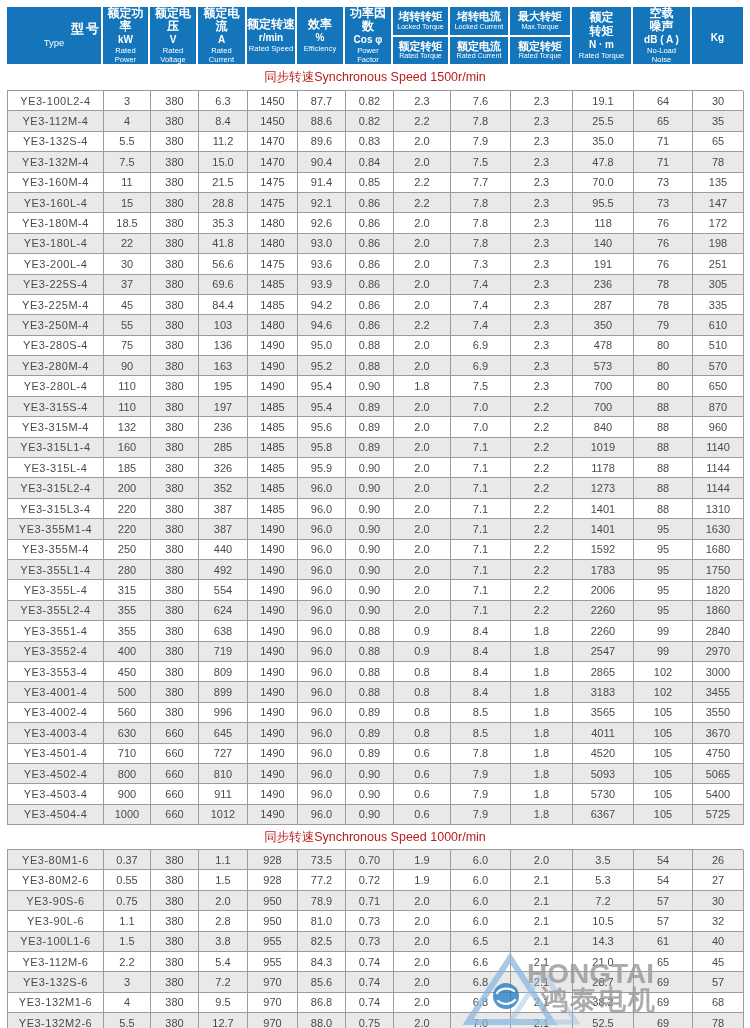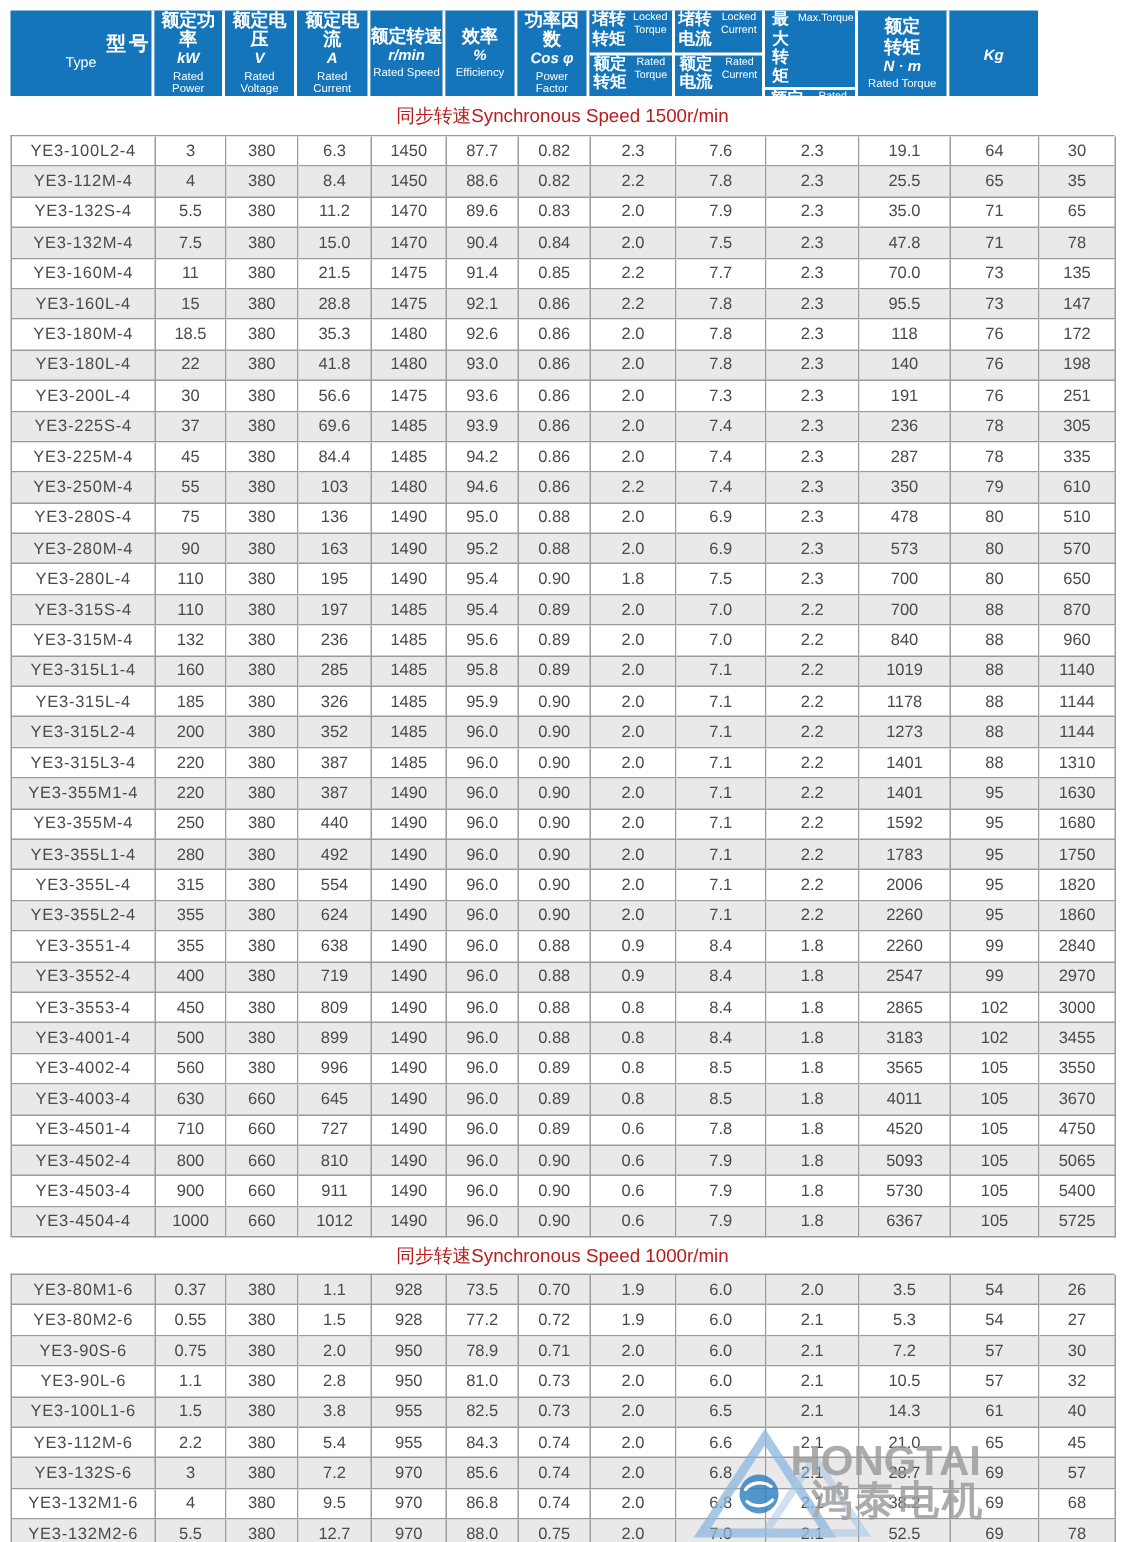--- a/index.html
+++ b/index.html
@@ -8,26 +8,26 @@
 
   .tbl{position:absolute;left:7px;top:7px;width:736px;}
   .grid{display:grid;grid-template-columns:96px 47px 48px 49px 50px 48px 48px 57px 60px 62px 61px 59px 51px;}
 
   
   .hdr{height:57px;}
   .hcell{background:#1475ba;color:#fff;text-align:center;display:flex;flex-direction:column;
          justify-content:center;border-right:2px solid #fff;box-sizing:border-box;line-height:1.2;overflow:hidden;}
   .hcell:last-child{border-right:none;gap:40px;}
   .hcell .zh{font-size:12px;font-weight:bold;white-space:pre-line;line-height:1.15;}
-  .hcell .unit{font-size:10px;font-weight:bold;line-height:1.2;font-style:italic;}
+  .hcell .unit{font-size:10px;font-weight:bold;line-height:1.2;}
   .hcell .en{font-size:8px;white-space:pre-line;line-height:1.15;transform:scale(.95);}
   .hcell.type .zh{font-size:13px;letter-spacing:2px;text-align:right;}
   .hcell.type .en{font-size:10px;}
   .hsplit{padding:0;justify-content:stretch;}
-  .hsplit .sub{flex:1;display:flex;flex-direction:row;justify-content:center;}
+  .hsplit .sub{flex:1;display:flex;flex-direction:column;justify-content:center;}
   .hsplit .sub.top{border-bottom:2px solid #fff;}
   .hsplit .zh{font-size:11px;}
   .hsplit .en{font-size:7.5px;}
 
   
   .section-title{height:26px;display:flex;align-items:center;justify-content:center;
                  font-size:12.5px;color:#b91c1c;background:#fff;}
   .section-title.s2{height:24px;}
 
   
@@ -115,20 +115,27 @@
         <div class="sub">
           <div class="zh">额定转矩</div>
           <div class="en">Rated Torque</div>
         </div>
       </div>
       <div class="hcell">
         <div class="zh">额定
 转矩</div>
         <div class="unit">N · m</div>
         <div class="en">Rated Torque</div>
+      </div>
+      <div class="hcell">
+        <div class="zh">空载
+噪声</div>
+        <div class="unit">dB ( A )</div>
+        <div class="en">No-Load
+Noise</div>
       </div>
       <div class="hcell">
         <div class="zh">质量</div>
         <div class="unit">Kg</div>
         <div class="en">Weight</div>
       </div>
     </div>
 
     <div>
         <div class="section-title">同步转速Synchronous Speed  1500r/min</div>

